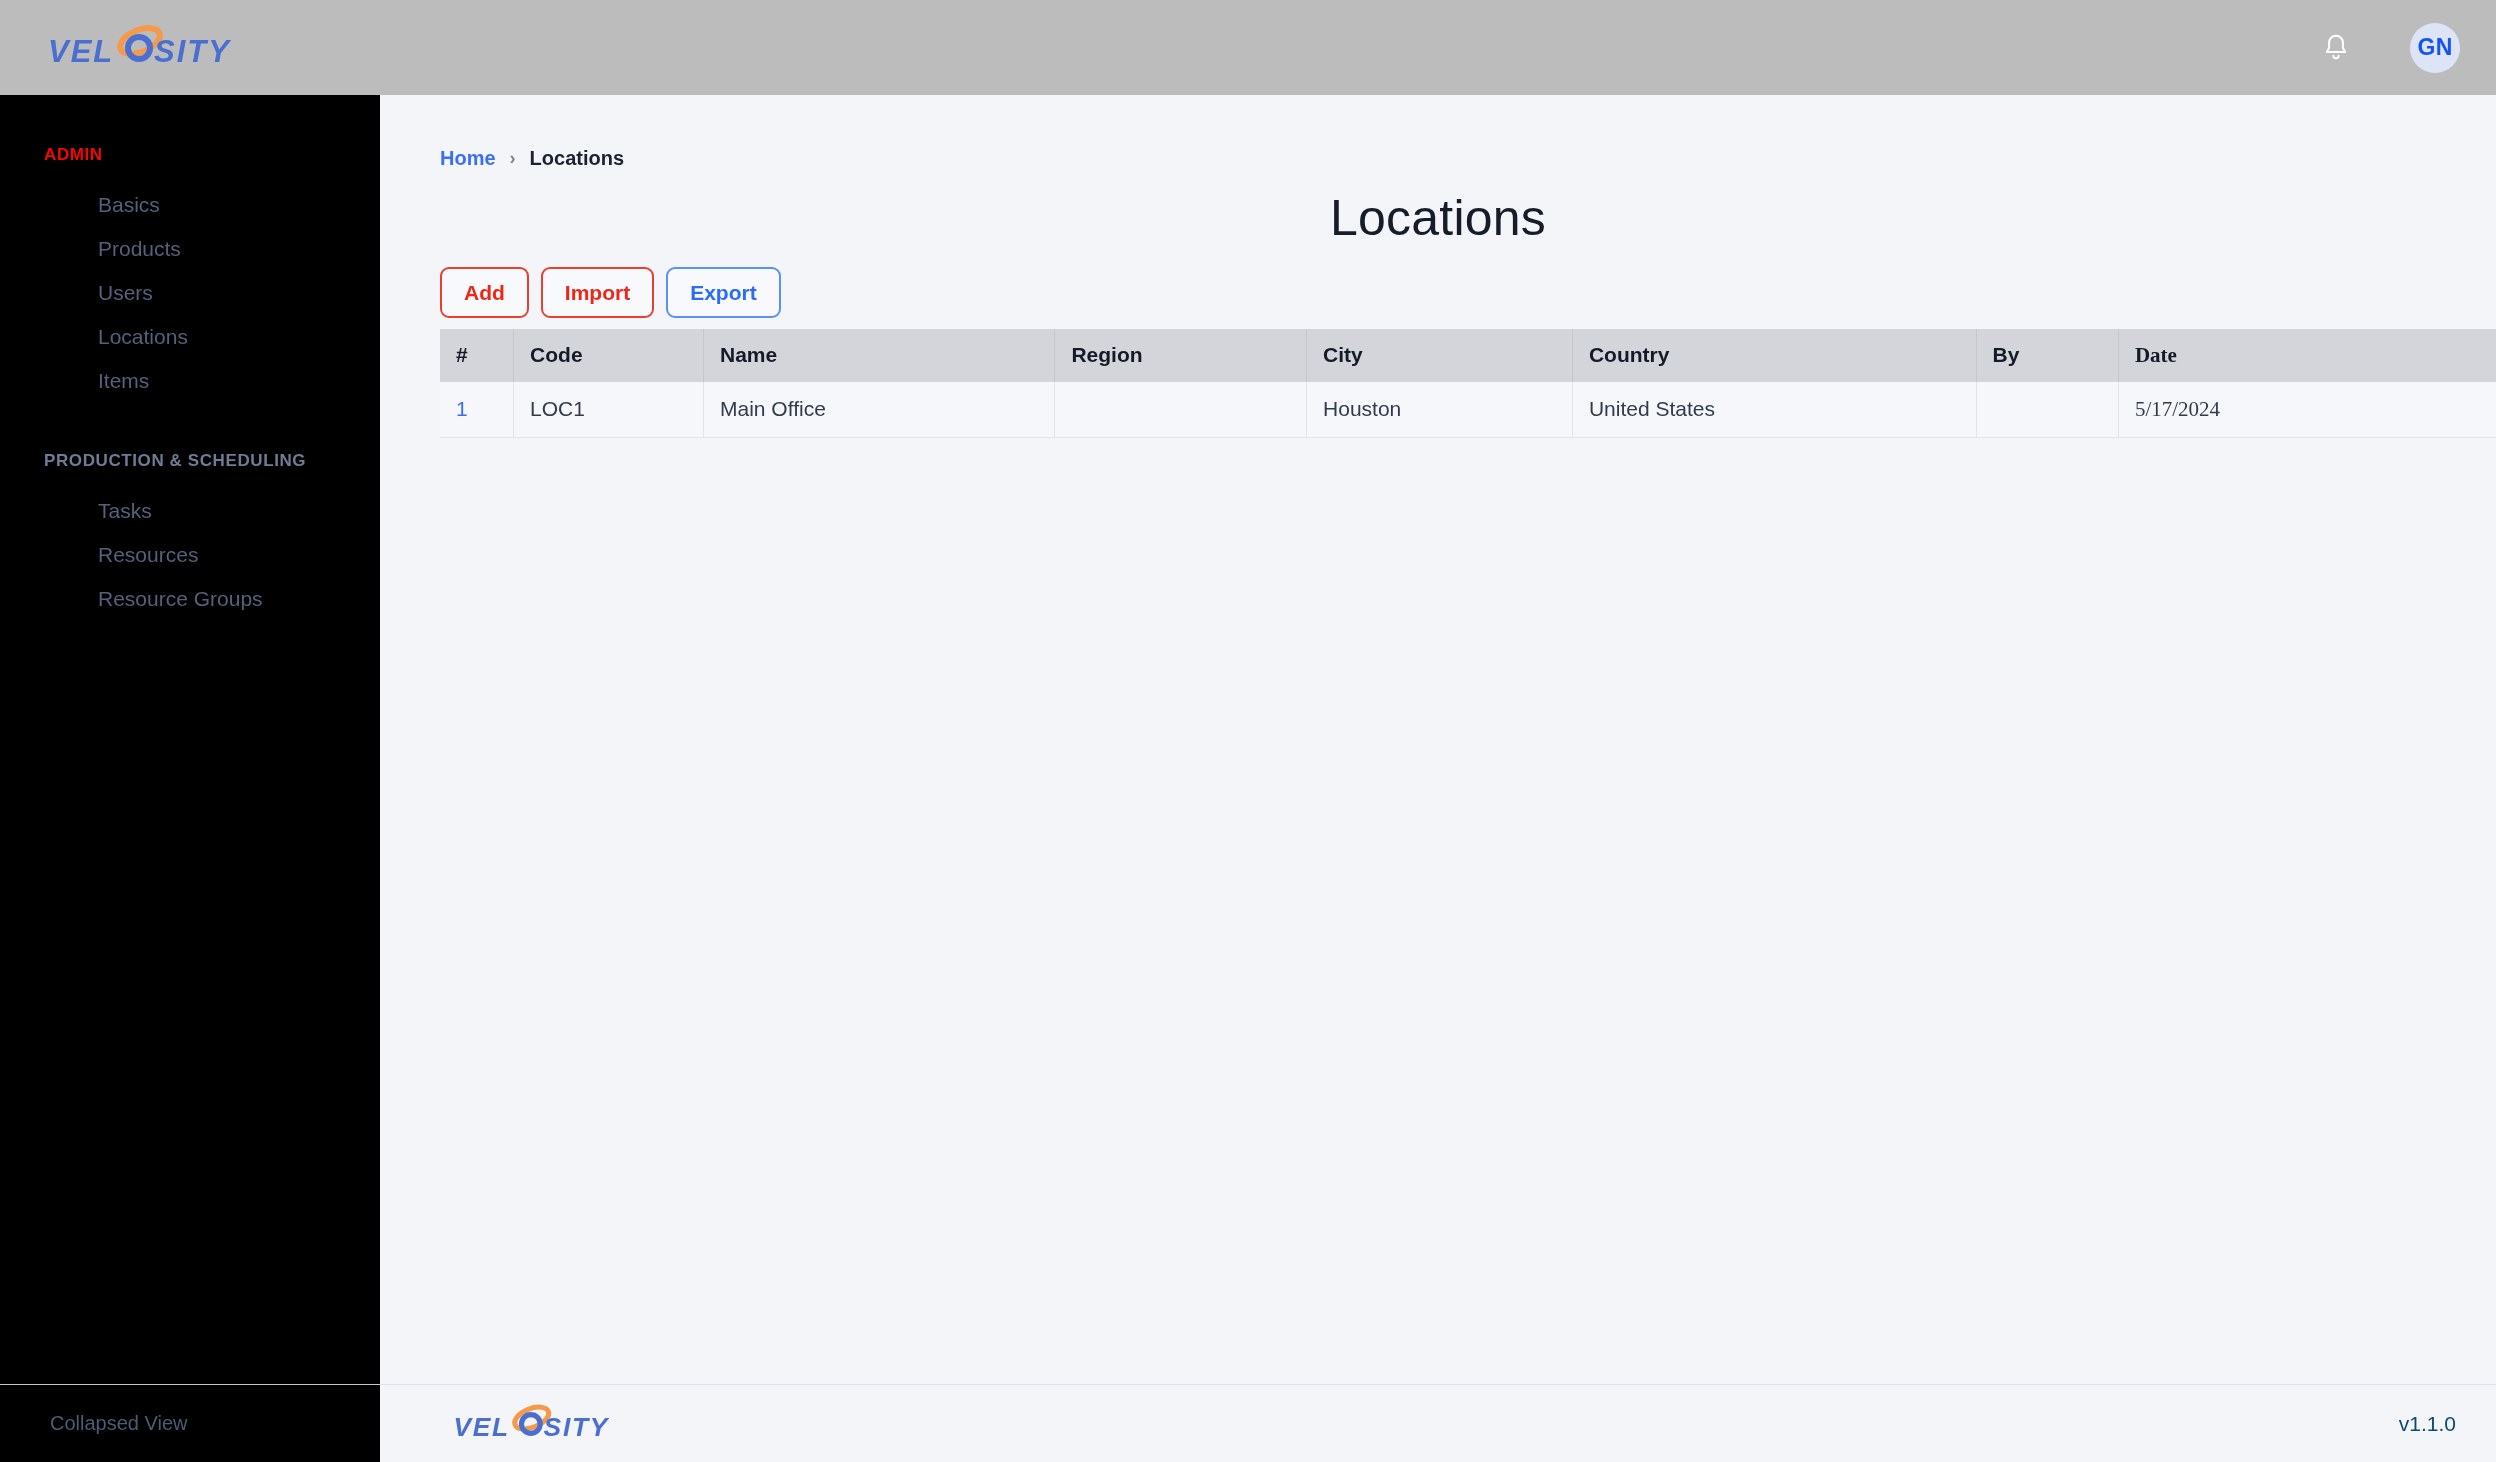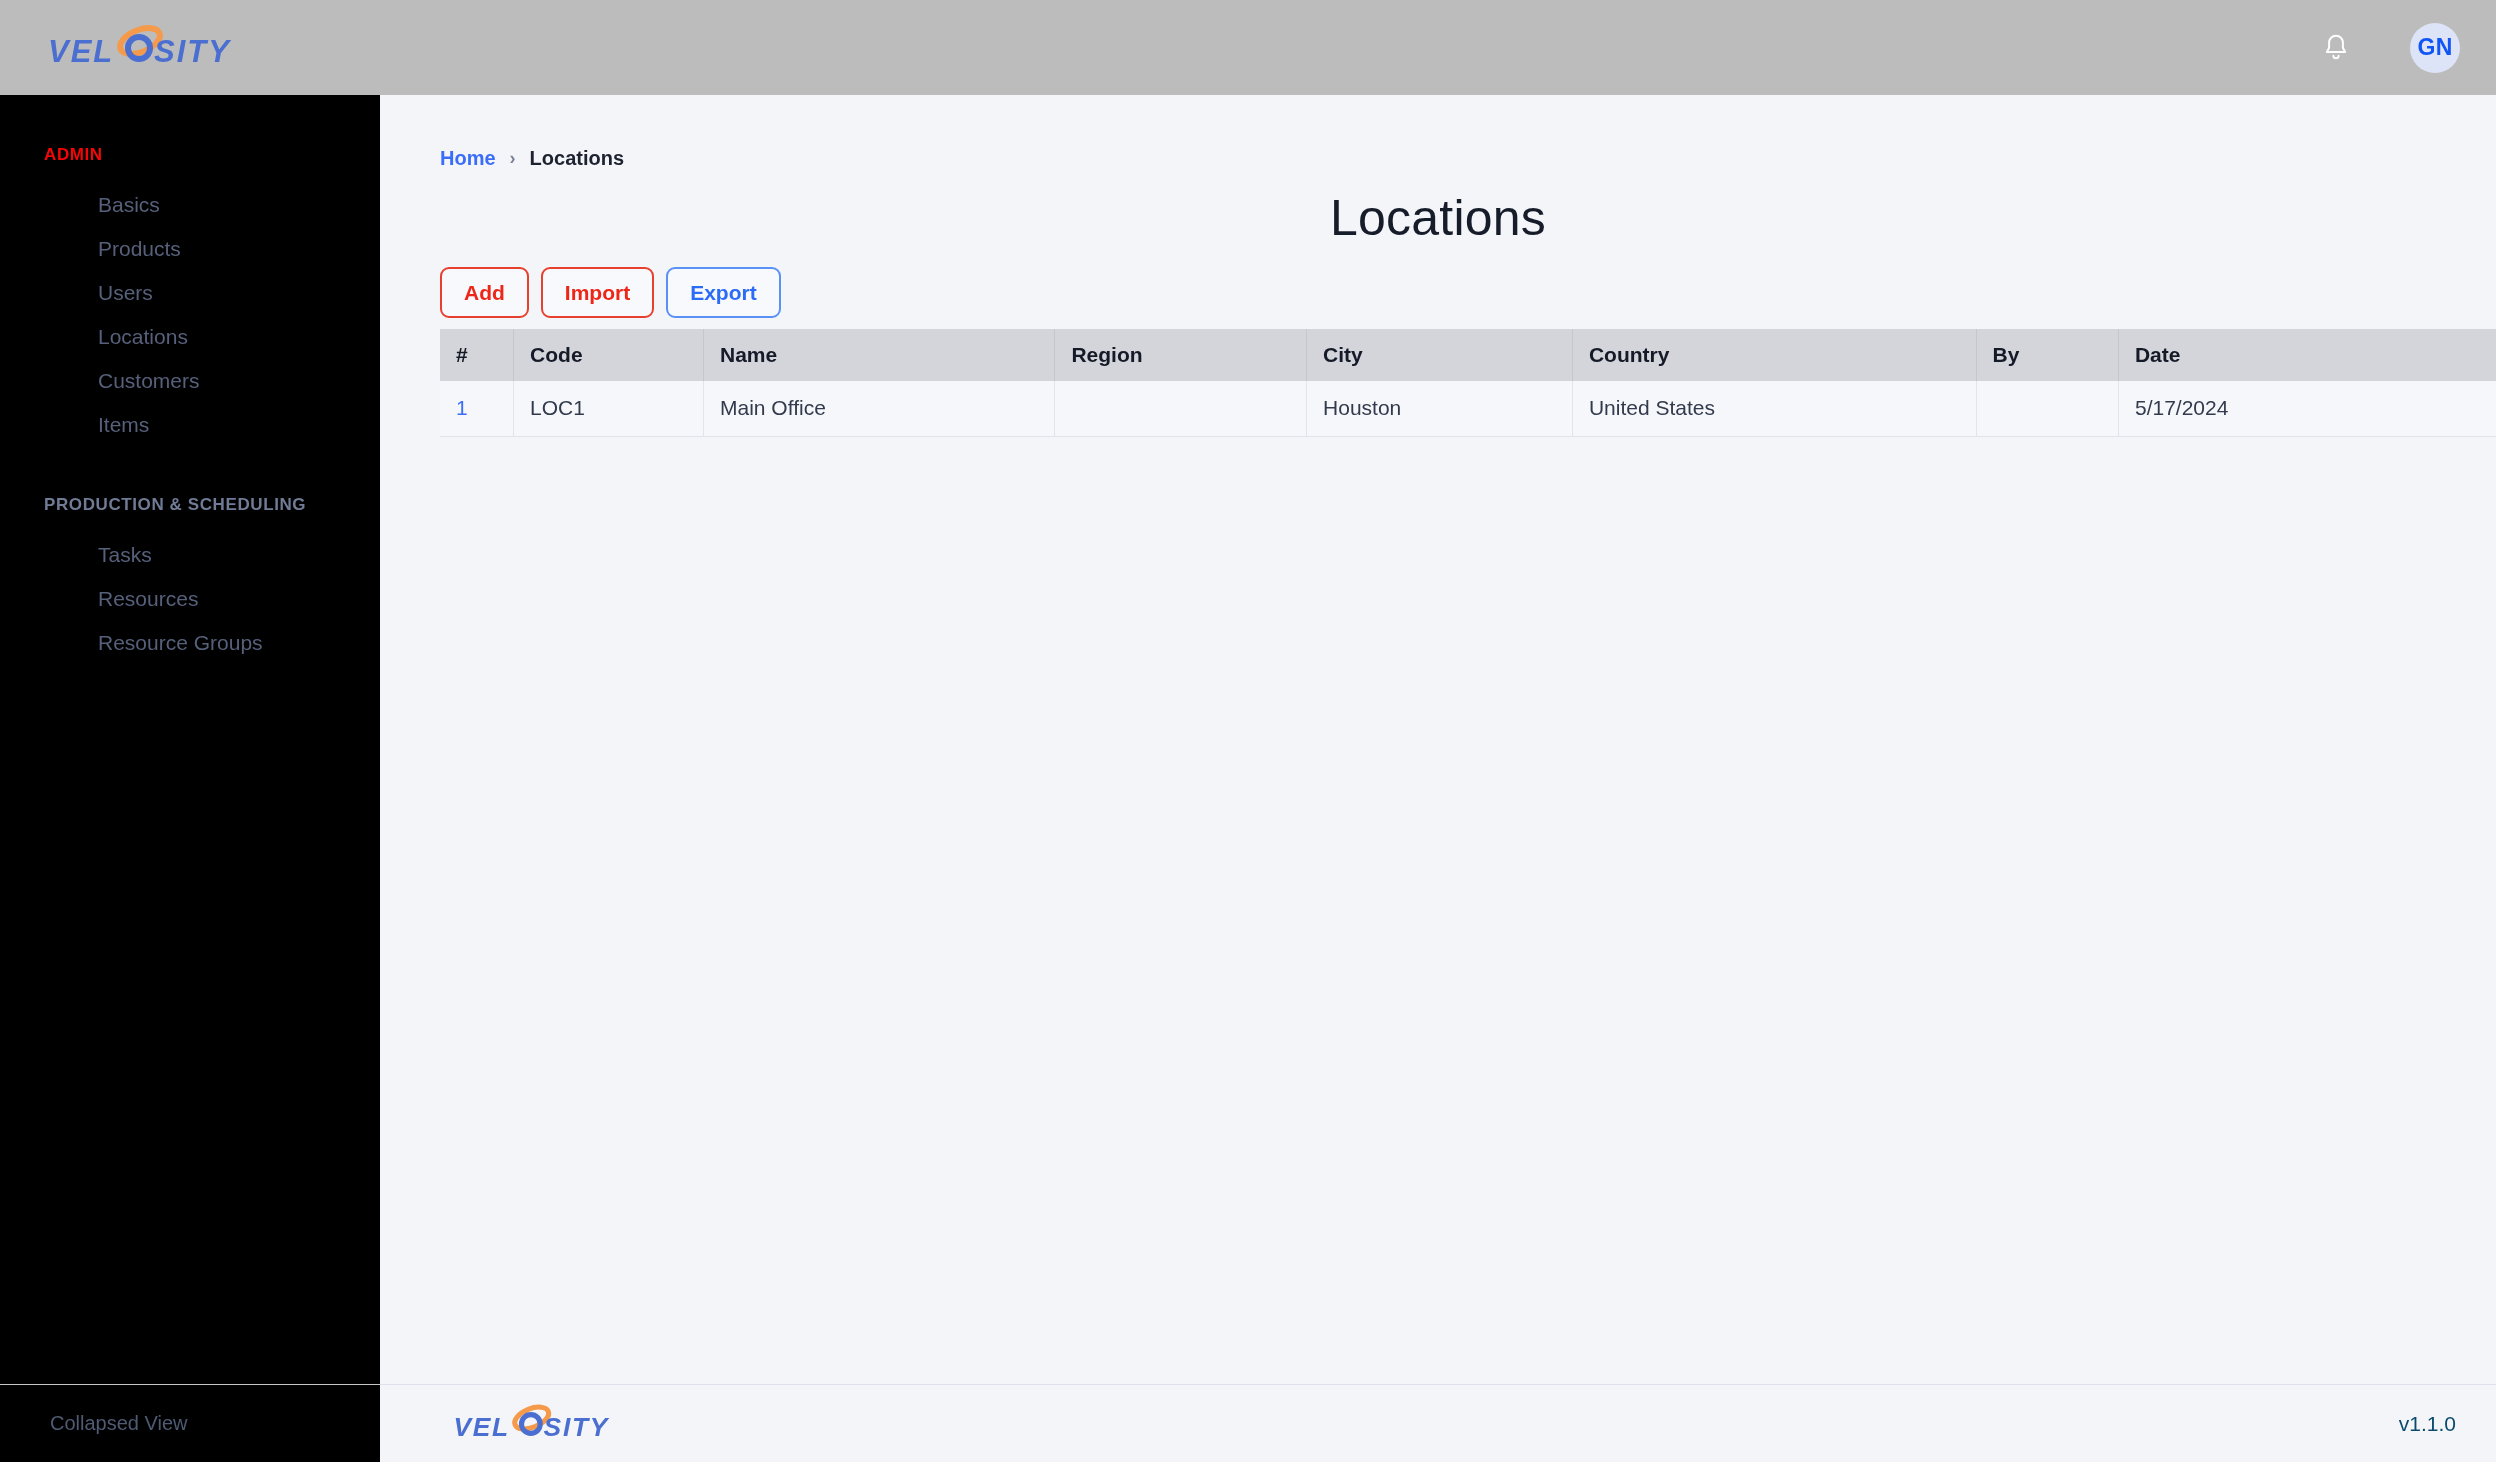--- a/index.html
+++ b/index.html
@@ -190,21 +190,21 @@
   table.grid tbody td:last-child { border-right: none; }
   .row-link { color: #3b6ef8; cursor: pointer; }
 
   .col-num   { width: 62px; }
   .col-code  { width: 160px; }
   .col-name  { width: 296px; }
   .col-region{ width: 212px; }
   .col-city  { width: 224px; }
   .col-country{ width: 340px; }
   .col-by    { width: 120px; }
-  .col-date  { width: 318px; }
+  .col-date  { width: 318px; font-family: Liberation Serif, serif; }
 
   
   .main-footer {
     flex: 0 0 78px;
     border-top: 1px solid #dfe2ec;
     display: flex;
     align-items: center;
     justify-content: space-between;
     padding: 0 40px 0 70px;
     background: #f4f5f9;
@@ -249,21 +249,20 @@
   <div class="body-row">
 
     <nav class="sidebar">
       <div class="sidebar-scroll">
 
         <div class="nav-section-title admin">ADMIN</div>
         <a class="nav-item">Basics</a>
         <a class="nav-item">Products</a>
         <a class="nav-item">Users</a>
         <a class="nav-item">Locations</a>
-        <a class="nav-item">Customers</a>
         <a class="nav-item">Items</a>
 
         <div class="nav-section-title prod">PRODUCTION &amp; SCHEDULING</div>
         <a class="nav-item">Tasks</a>
         <a class="nav-item">Resources</a>
         <a class="nav-item">Resource Groups</a>
       </div>
 
       <div class="sidebar-footer">
         <span class="collapsed-view">Collapsed View</span>

